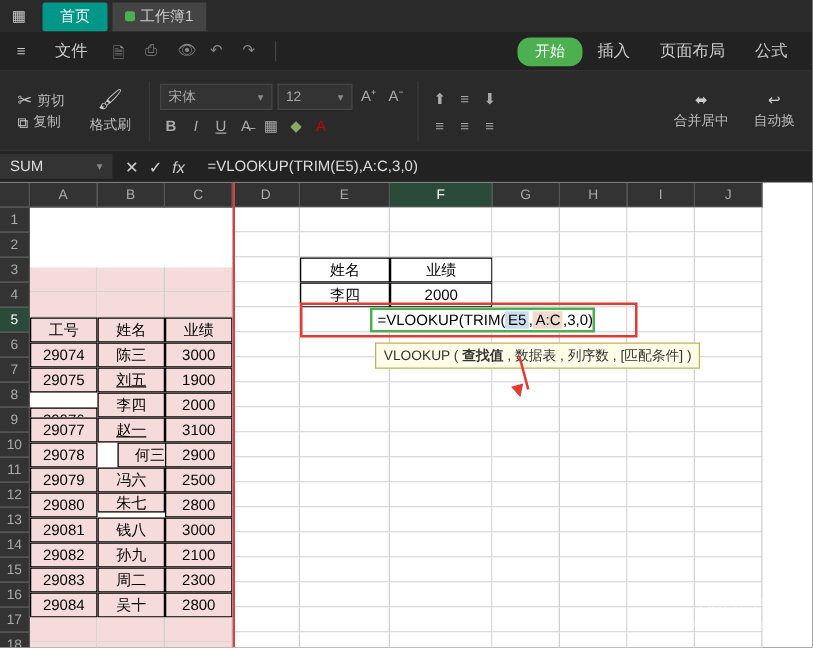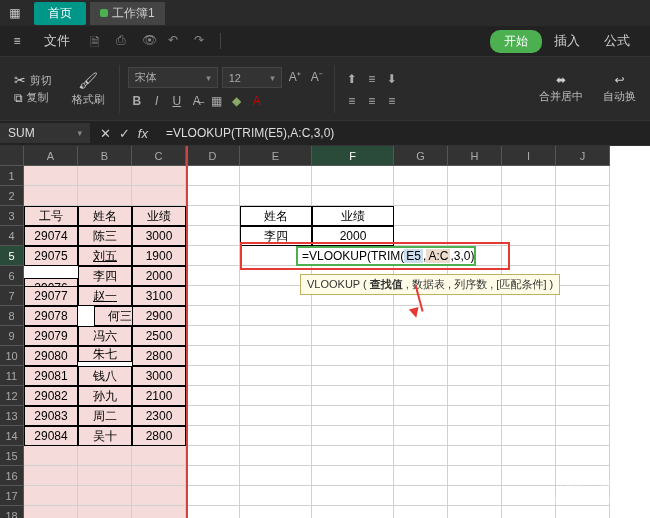--- a/index.html
+++ b/index.html
@@ -39,21 +39,21 @@
   .corner { position: absolute; left: 0; top: 0; width: 24px; height: 20px; background: #333; border-right: 1px solid #555; border-bottom: 1px solid #555; }
   .colheads { position: absolute; left: 24px; top: 0; height: 20px; display: flex; }
   .colhead { height: 20px; background: #333; color: #aaa; display: flex; align-items: center; justify-content: center; border-right: 1px solid #555; border-bottom: 1px solid #555; font-size: 11px; }
   .colhead.active { background: #2a4a3a; color: #fff; }
   .rowheads { position: absolute; left: 0; top: 20px; width: 24px; }
   .rowhead { width: 24px; height: 20px; background: #333; color: #aaa; display: flex; align-items: center; justify-content: center; border-right: 1px solid #555; border-bottom: 1px solid #555; font-size: 11px; }
   .rowhead.active { background: #2a4a3a; color: #fff; }
   
   .grid { position: absolute; left: 24px; top: 20px; }
   .cell { position: absolute; border-right: 1px solid #d0d0d0; border-bottom: 1px solid #d0d0d0; font-size: 12px; color: #000; display: flex; align-items: center; justify-content: center; background: #fff; }
-  .pink { background: #f5dcda; }
+  .pink { background: #f5dcda; margin-top: 48px; }
   .border-all { border: 1px solid #000; }
   .header-cell { font-weight: 500; }
   
   .freeze-line-v { position: absolute; top: 0; bottom: 0; width: 2px; background: #c44; }
   
   .formula-overlay { position: absolute; border: 2px solid #4caf50; background: #fff; font-size: 12px; color: #000; padding: 1px 4px; display: flex; align-items: center; white-space: nowrap; }
   .red-box { position: absolute; border: 2px solid #e53935; }
   .tooltip { position: absolute; background: #fffde7; border: 1px solid #c0b060; font-size: 11px; color: #333; padding: 2px 6px; white-space: nowrap; }
   .arrow { position: absolute; width: 0; height: 0; border-left: 5px solid transparent; border-right: 5px solid transparent; border-top: 10px solid #e53935; transform: rotate(-15deg); }
   .arrow-line { position: absolute; width: 2px; height: 28px; background: #e53935; transform: rotate(-15deg); }
@@ -81,20 +81,21 @@
     <span class="qat-icon">🗎</span>
     <span class="qat-icon">⎙</span>
     <span class="qat-icon">👁</span>
     <span class="qat-icon">↶</span>
     <span class="qat-icon">↷</span>
     <span class="qat-sep"></span>
   </div>
   <span class="menu-spacer"></span>
   <span class="menu-start">开始</span>
   <span class="menu-label">插入</span>
+  <span class="menu-label">页面布局</span>
   <span class="menu-label">公式</span>
 </div>
 
 <div class="ribbon">
   <div style="display:flex;flex-direction:column;gap:2px">
     <div class="rgroup-h">
       <span class="scissors">✂</span>
       <span class="rlabel">剪切</span>
     </div>
     <div class="rgroup-h">

